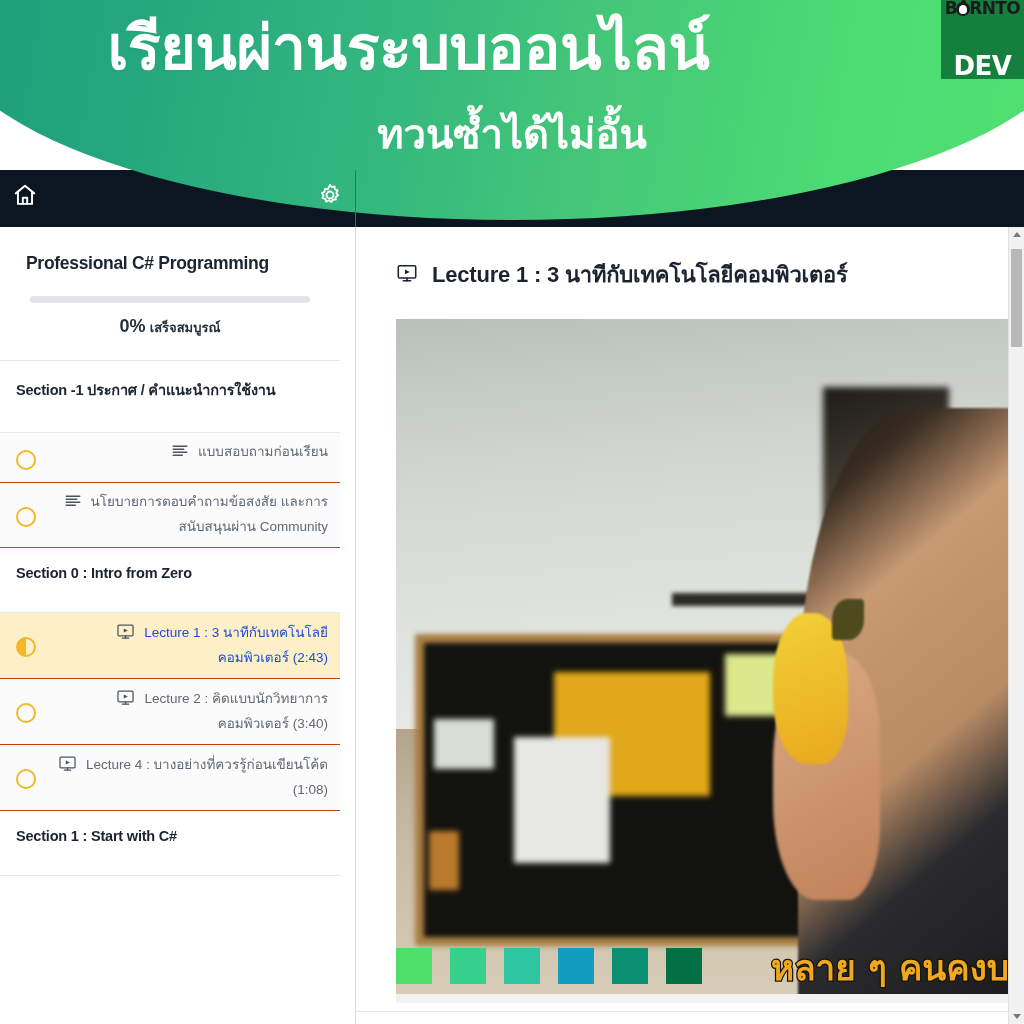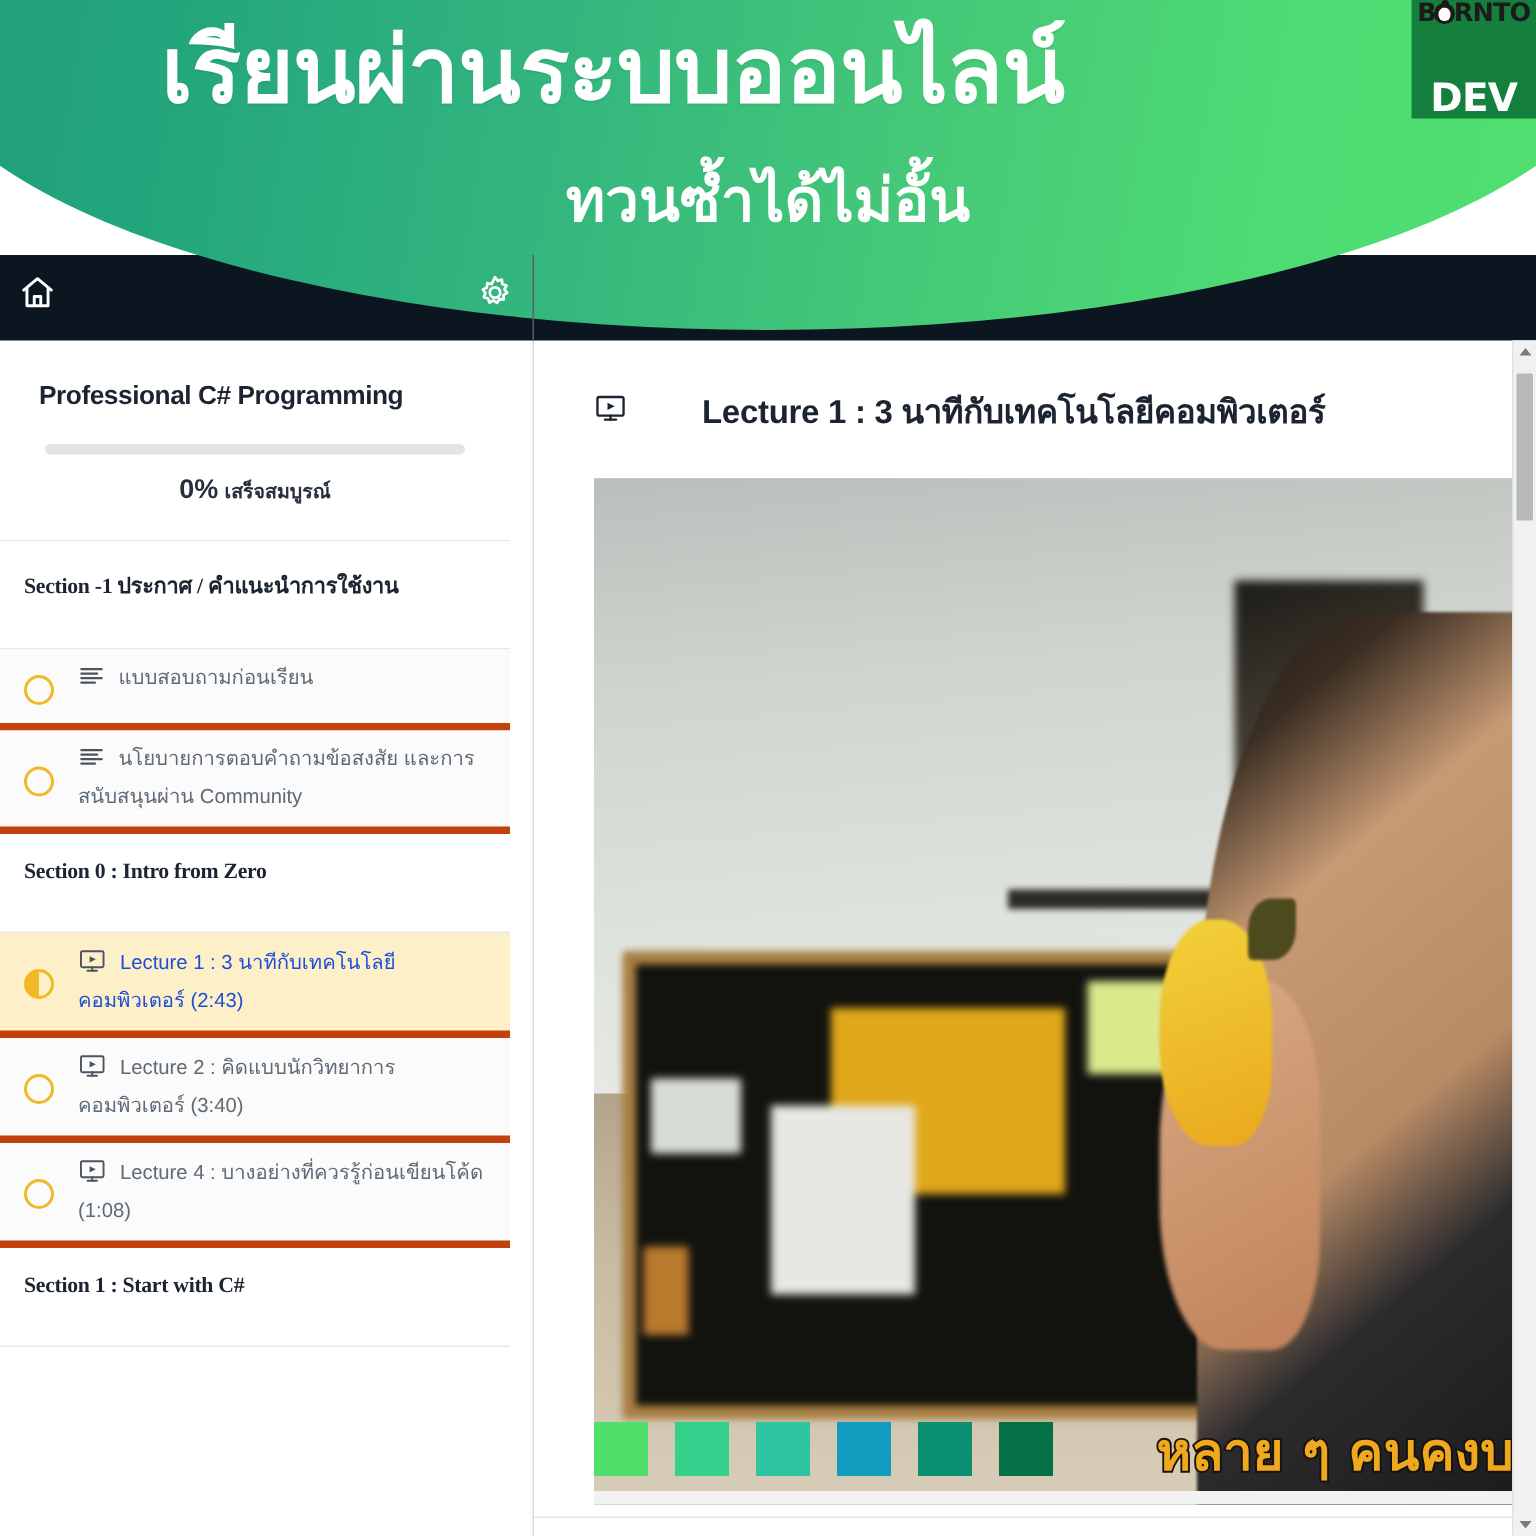--- a/index.html
+++ b/index.html
@@ -103,26 +103,25 @@
     text-align:center;margin-top:13px;font-size:15px;color:#262f3b;
   }
   #progress-label .pct{font-size:18px;font-weight:700;}
   #progress-label .txt{font-size:13px;font-weight:600;}
 
   .section-head{
     padding:17px 16px 31px 16px;
     font-size:14.5px;font-weight:700;color:#1b2430;
     background:#ffffff;border-bottom:1px solid #e6e9ec;
     letter-spacing:-0.2px;
-    font-family:Liberation Serif, serif;
   }
   .lesson{
     display:flex;align-items:flex-start;
-    border-bottom:5px solid #c2410c;
-    background:#fbfbfb;cursor:pointer;min-height:49px;
+    border-bottom:1px solid #c2410c;
+    background:#fbfbfb;cursor:pointer;min-height:49px;text-align:right;
   }
   .lesson.active{background:#fdf0c9;}
   .lesson .status{
     flex:0 0 52px;display:flex;align-items:center;justify-content:center;
     align-self:stretch;padding-top:4px;
   }
   .circ{
     width:20px;height:20px;border-radius:50%;
     border:2.2px solid #f2b825;box-sizing:border-box;background:transparent;
   }
@@ -157,21 +156,21 @@
     position:absolute;left:2px;top:22px;width:11px;height:98px;
     background:#b8b8b8;border-radius:1px;cursor:pointer;
   }
 
   
   #main{
     position:absolute;left:356px;top:227px;width:668px;height:797px;
     background:#ffffff;z-index:1;overflow:hidden;
   }
   #lecture-head{
-    display:flex;align-items:center;padding:30px 0 0 40px;gap:36px;
+    display:flex;align-items:center;padding:30px 0 0 40px;
   }
   #lecture-title{
     font-size:22px;font-weight:700;color:#1b2430;letter-spacing:-0.2px;
     margin-left:14px;
   }
   #player{
     position:absolute;left:40px;top:92px;width:628px;height:684px;
     background:#9aa0a0;overflow:hidden;
   }
   

